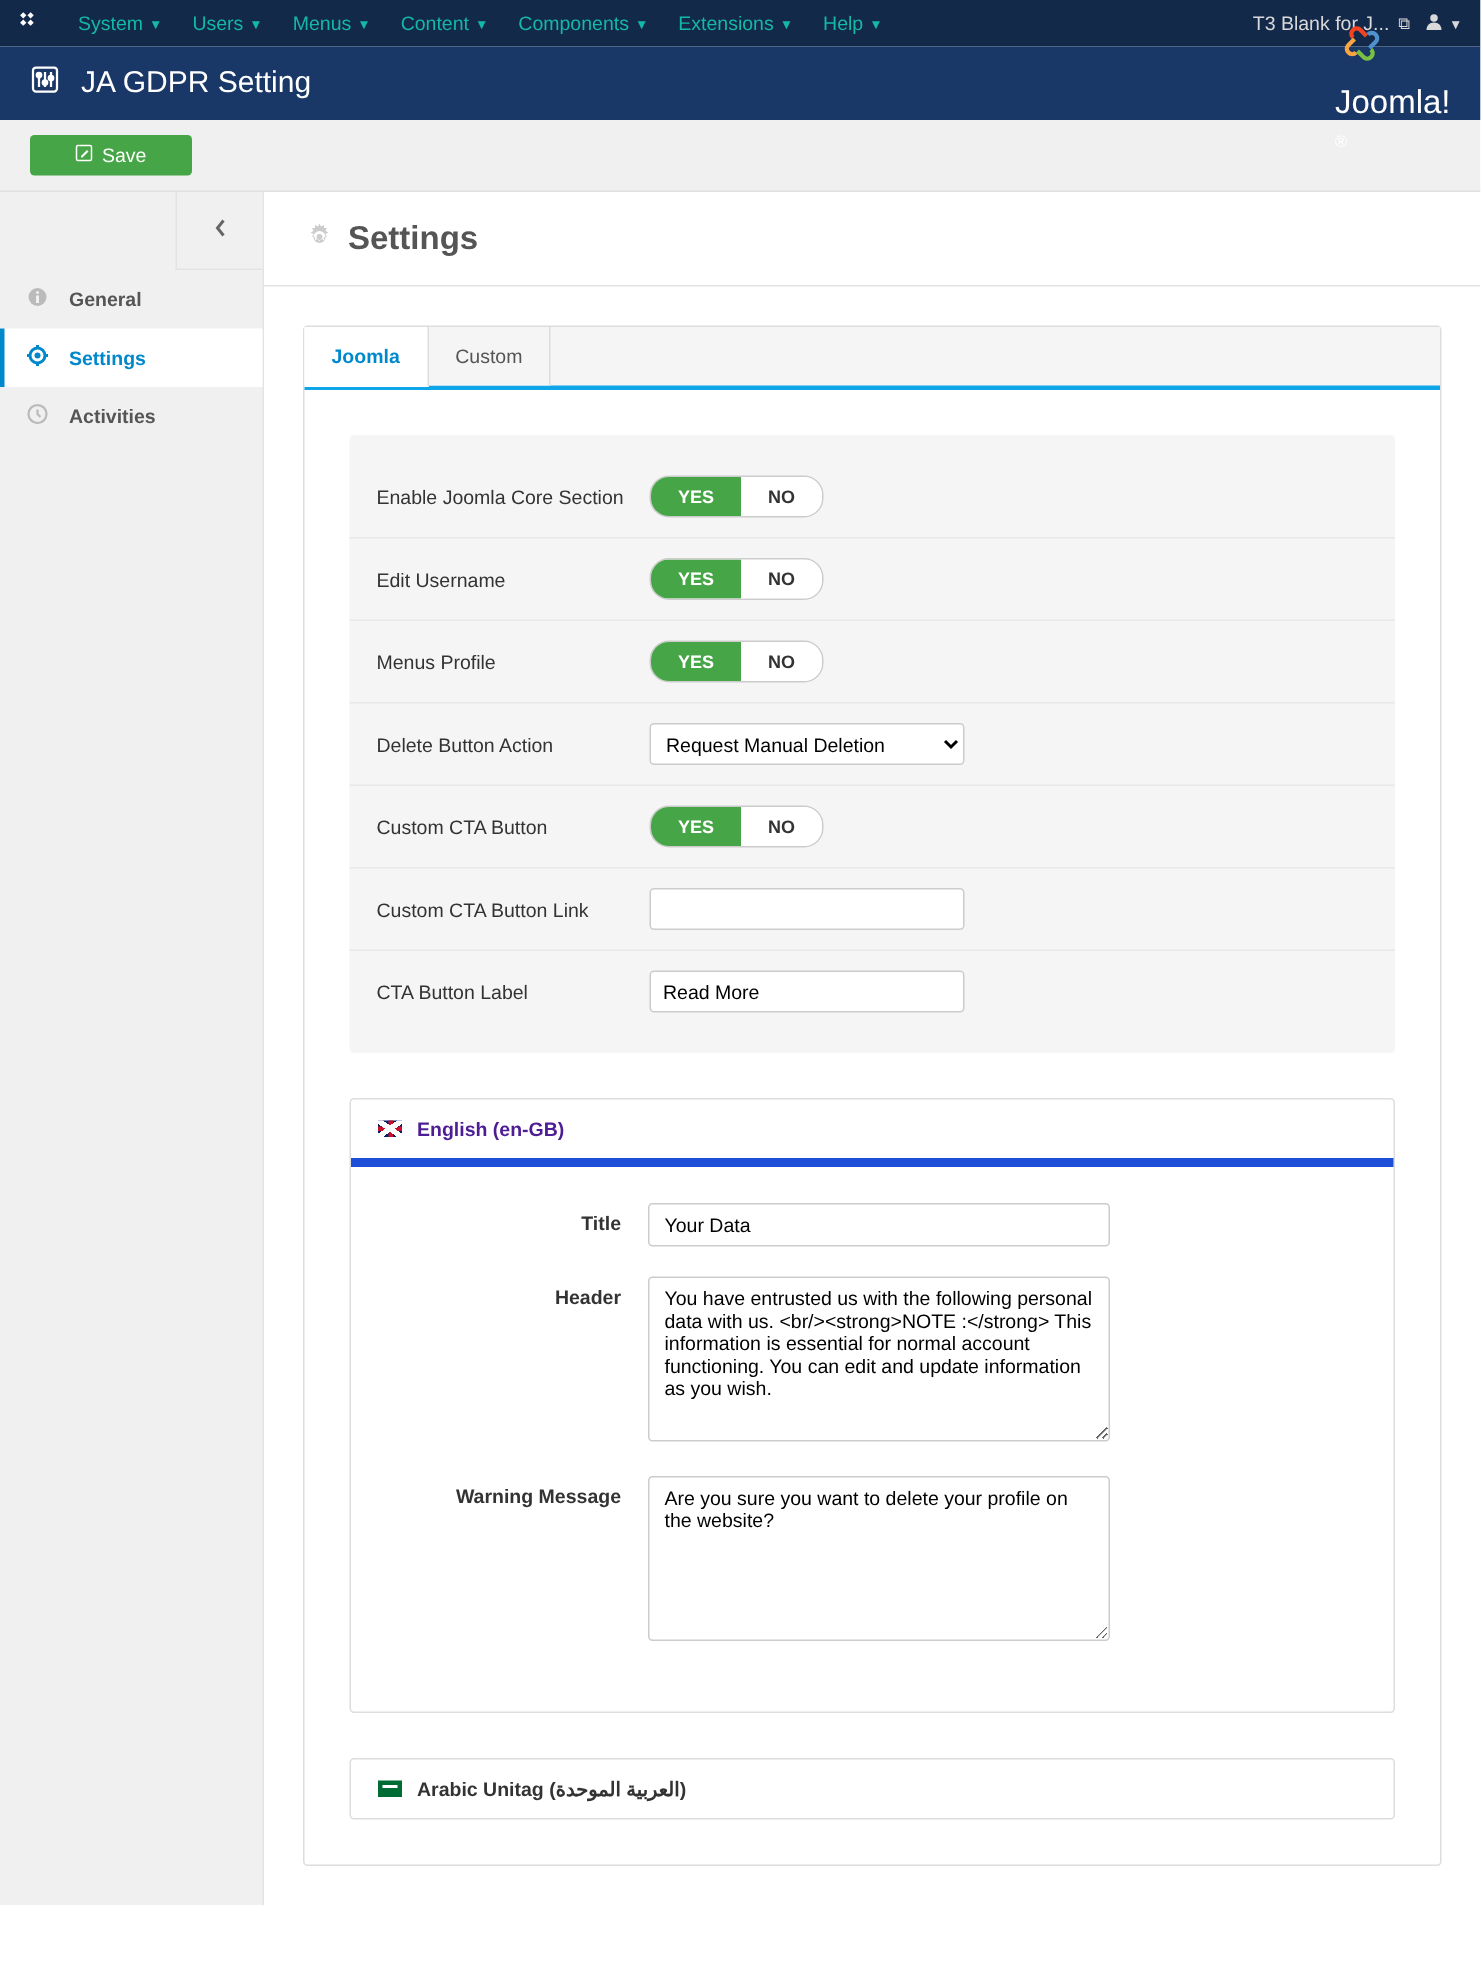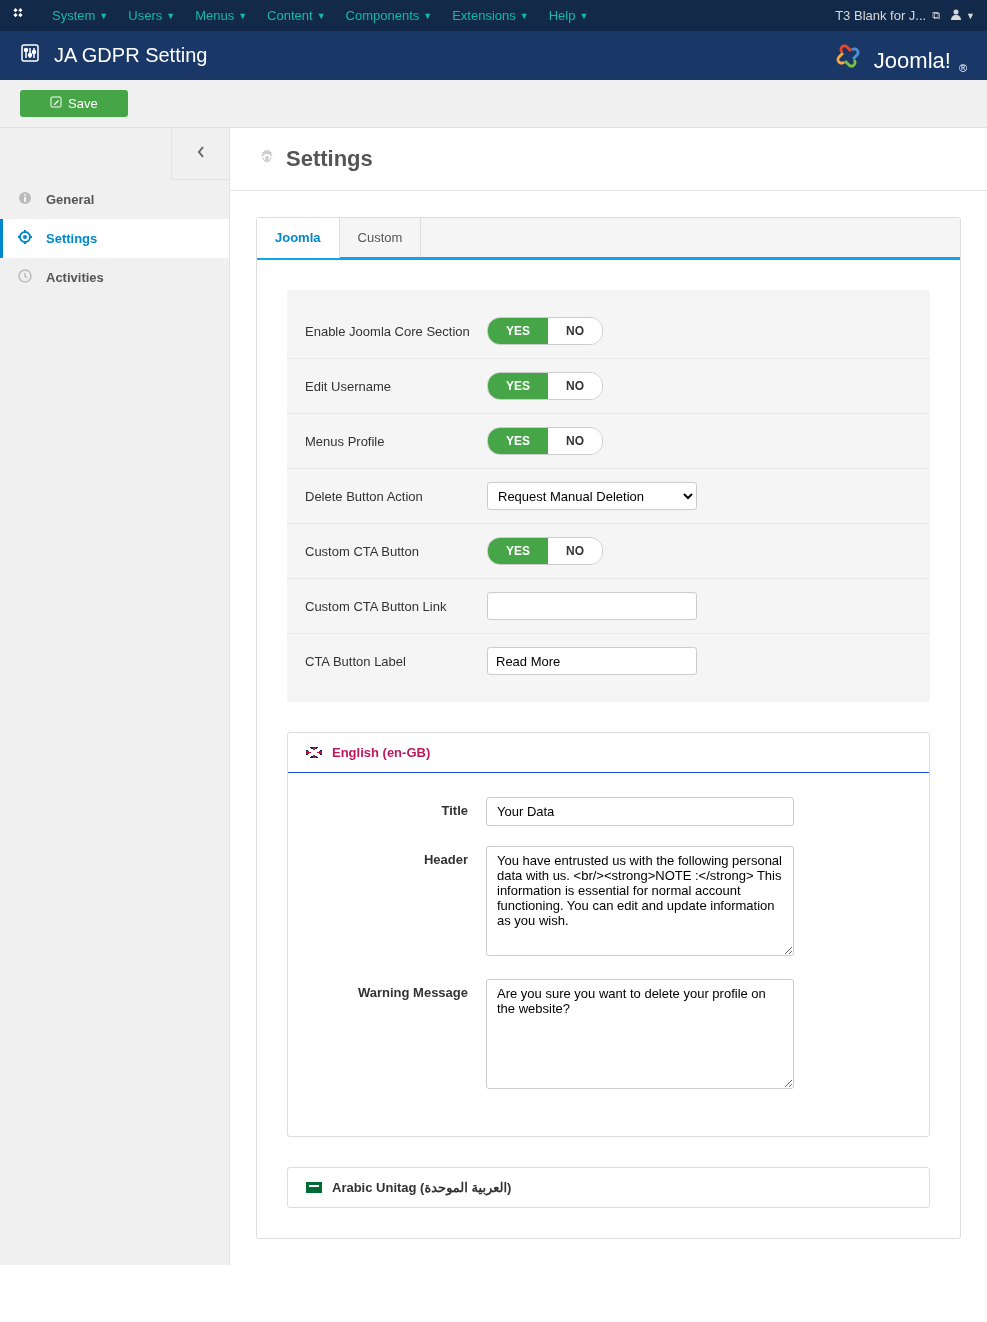--- a/index.html
+++ b/index.html
@@ -12,30 +12,30 @@
 .topnav .menu-item { padding: 23px 10px; cursor: pointer; display: flex; align-items: center; gap: 4px; color: #14b8a6; font-size: 13px; }
 .topnav .caret { font-size: 9px; }
 .topnav .right { display: flex; align-items: center; gap: 10px; }
 .topnav .site-link { display: flex; align-items: center; gap: 6px; }
 .topnav .ext-icon { font-size: 11px; }
 .topnav .user-area { display: flex; align-items: center; gap: 4px; }
 
 
 .headerbar { background: #1a3867; height: 49px; display: flex; align-items: center; padding: 4px 20px; color: #fff; justify-content: space-between; }
 .headerbar .title { font-size: 20px; font-weight: 400; display: flex; align-items: center; gap: 14px; }
-.headerbar .logo { display: flex; align-items: flex-end; gap: 8px; font-size: 22px; font-weight: 300; }
+.headerbar .logo { display: flex; align-items: flex-start; gap: 8px; font-size: 22px; font-weight: 300; flex-direction: column; }
 .joomla-mark { display: flex; align-items: center; }
 
 
 .toolbar { background: #f0f0f0; padding: 10px 20px; border-bottom: 1px solid #e0e0e0; }
 .btn-save { background: #46a546; color: #fff; border: none; padding: 6px 30px; border-radius: 3px; font-size: 13px; cursor: pointer; display: inline-flex; align-items: center; gap: 6px; }
 
 
 .main { display: flex; }
-.sidebar { width: 230px; background: #f0f0f0; min-height: 800px; border-right: 1px solid #e3e3e3; position: relative; }
+.sidebar { width: 176px; background: #f0f0f0; min-height: 800px; border-right: 1px solid #e3e3e3; position: relative; }
 .sidebar-collapse { position: absolute; right: 0; top: 0; width: 58px; height: 52px; display: flex; align-items: center; justify-content: center; border-left: 1px solid #e3e3e3; border-bottom: 1px solid #e3e3e3; cursor: pointer; color: #666; background: #f0f0f0; }
 .sidebar-nav { padding-top: 52px; }
 .sidebar-item { display: flex; align-items: center; gap: 14px; padding: 11px 18px; cursor: pointer; color: #555; font-weight: bold; font-size: 13px; }
 .sidebar-item.active { background: #fff; color: #0088cc; border-left: 3px solid #0088cc; padding-left: 15px; }
 .sidebar-item .icon { width: 14px; color: #999; }
 .sidebar-item.active .icon { color: #0088cc; }
 
 .content { flex: 1; }
 .content-header { padding: 18px 28px; border-bottom: 1px solid #e3e3e3; display: flex; align-items: center; gap: 10px; }
 .content-header .gear { color: #ccc; }
@@ -60,21 +60,21 @@
 .toggle { display: inline-flex; border: 1px solid #ccc; border-radius: 13px; overflow: hidden; }
 .toggle-opt { padding: 6px 18px; font-size: 12px; font-weight: bold; cursor: pointer; background: #fff; color: #333; border: none; }
 .toggle-opt.on { background: #46a546; color: #fff; }
 .toggle-opt.off { background: #fff; color: #333; }
 
 select.sel { width: 210px; height: 28px; border: 1px solid #ccc; border-radius: 3px; padding: 2px 6px; font-size: 13px; background: #fff; }
 input.txt { width: 210px; height: 28px; border: 1px solid #ccc; border-radius: 3px; padding: 2px 8px; font-size: 13px; }
 
 
 .lang-panel { border: 1px solid #ddd; border-radius: 3px; margin-top: 30px; }
-.lang-header { padding: 12px 18px; border-bottom: 1px solid #1d4ed8; display: flex; align-items: center; gap: 10px; font-weight: bold; color: #be185d; cursor: pointer; }
+.lang-header { padding: 12px 18px; border-bottom: 6px solid #1d4ed8; display: flex; align-items: center; gap: 10px; font-weight: bold; color: #4c1d95; cursor: pointer; }
 .lang-header.collapsed { border-bottom: none; color: #333; }
 .flag { width: 16px; height: 11px; display: inline-block; }
 .flag-gb { background: linear-gradient(#fff,#fff); position: relative; }
 .flag-gb::before { content:""; position:absolute; inset:0; background: #012169; }
 .flag-gb::after { content:""; position:absolute; inset:0; background: linear-gradient(to bottom right, transparent 40%, #fff 40%, #fff 60%, transparent 60%), linear-gradient(to bottom left, transparent 40%, #fff 40%, #fff 60%, transparent 60%), linear-gradient(#C8102E,#C8102E) center/100% 3px no-repeat, linear-gradient(#C8102E,#C8102E) center/3px 100% no-repeat; }
 .flag-ar { background: #006c35; position: relative; }
 .flag-ar::after { content:""; position:absolute; left:3px; top:3px; right:3px; height:2px; background: #fff; }
 
 .lang-body { padding: 24px 18px; }
 .lang-row { display: flex; margin-bottom: 20px; }

